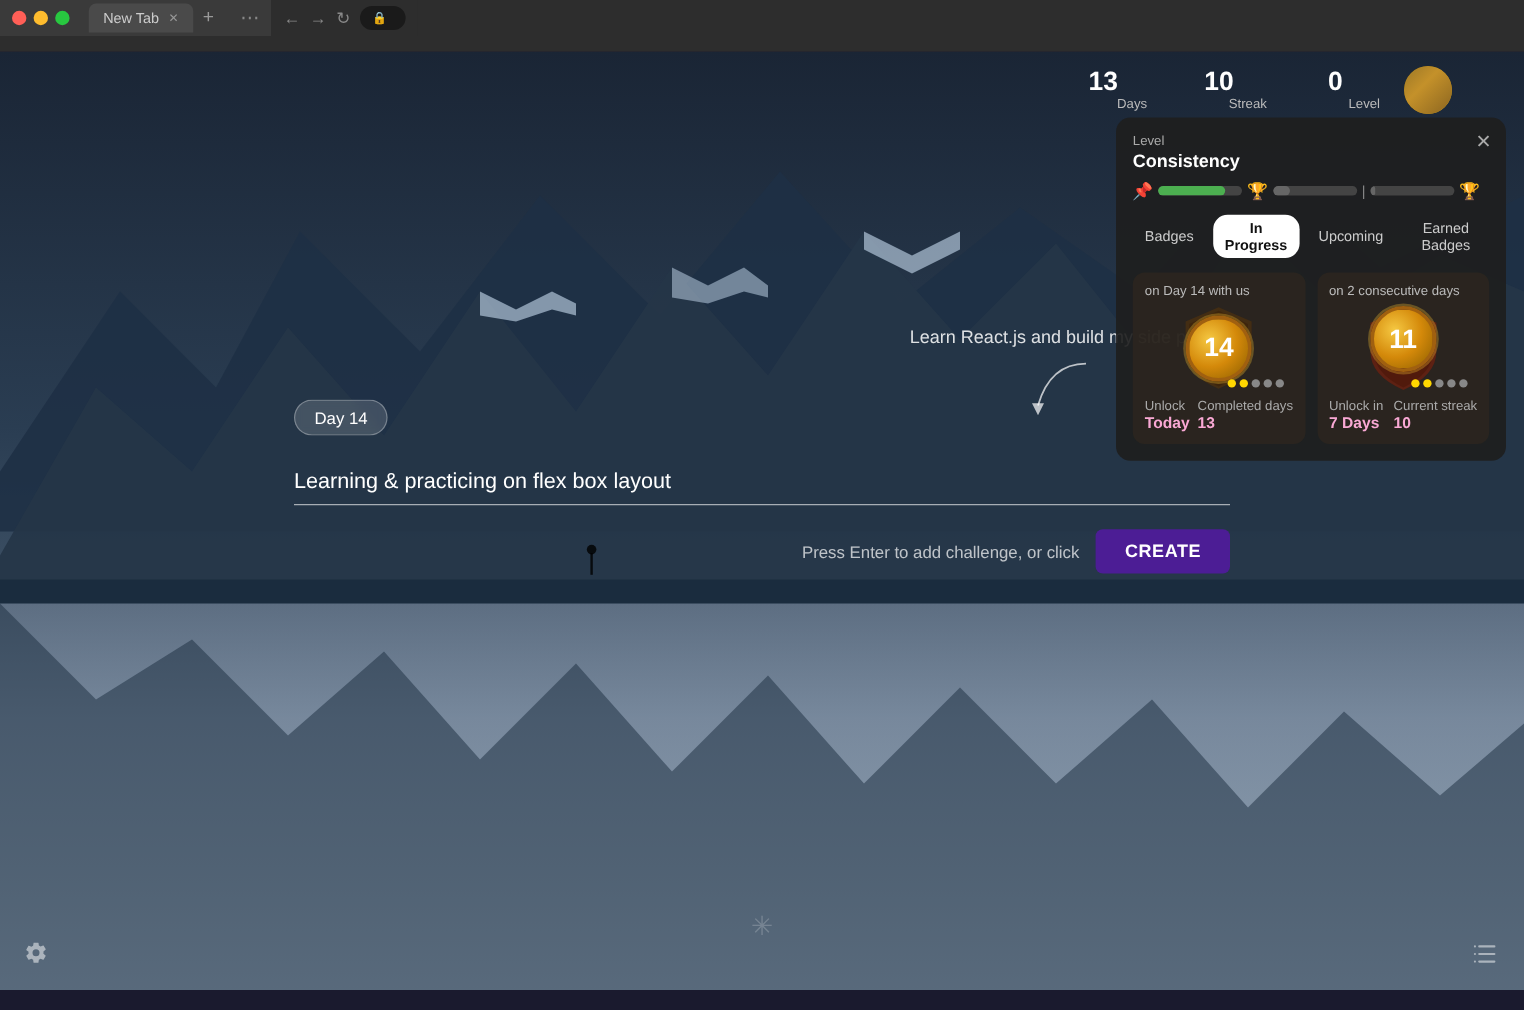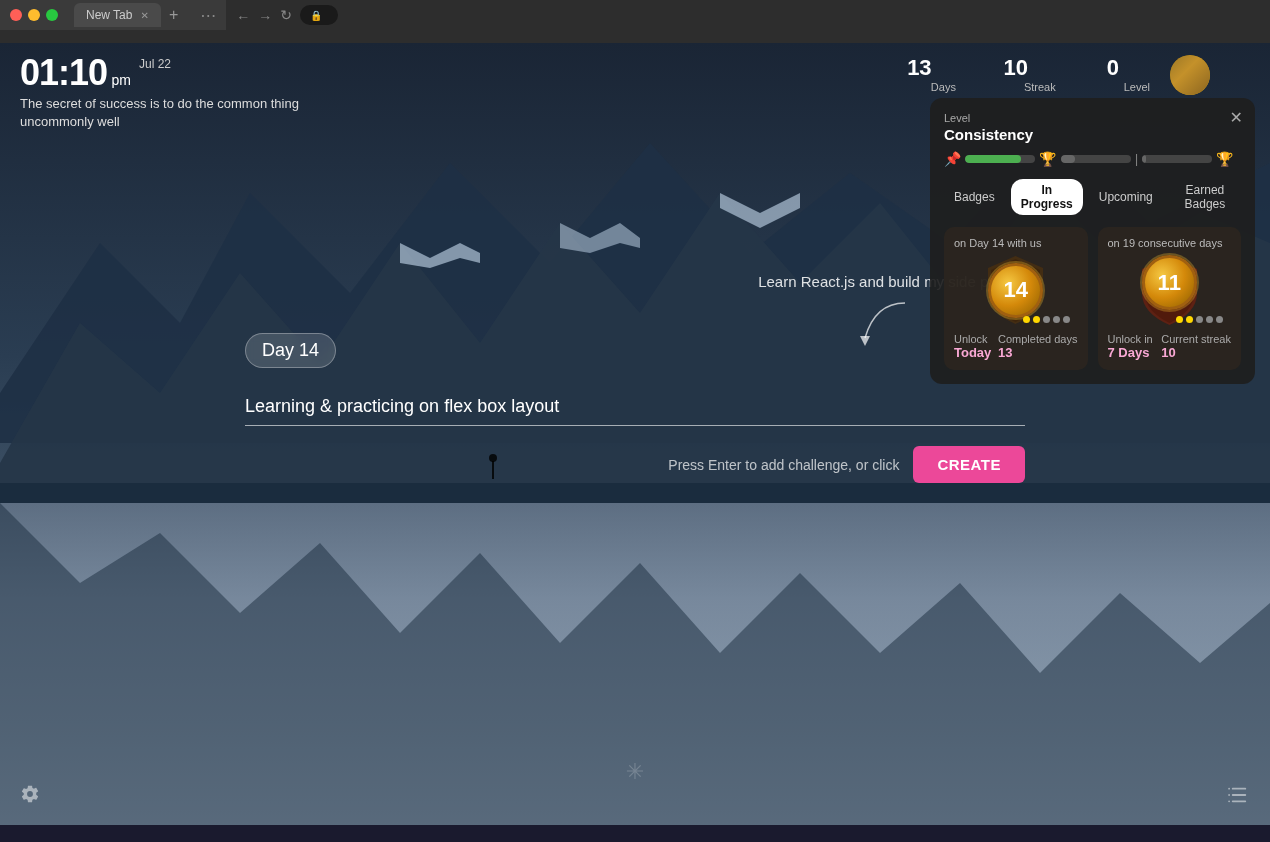--- a/index.html
+++ b/index.html
@@ -399,21 +399,21 @@
       z-index: 10;
     }
 
     .day-badge {
       display: inline-block;
       background: rgba(255,255,255,0.15);
       border: 1px solid rgba(255,255,255,0.3);
       backdrop-filter: blur(4px);
       border-radius: 20px;
       padding: 6px 16px;
-      font-size: 18px;
+      font-size: 14px;
       color: white;
       margin-bottom: 20px;
     }
 
     .challenge-heading {
       font-size: 42px;
       font-weight: 700;
       line-height: 1.2;
       margin-bottom: 24px;
       color: white;
@@ -447,21 +447,21 @@
       justify-content: flex-end;
       gap: 14px;
     }
 
     .create-hint {
       font-size: 14px;
       color: rgba(255,255,255,0.7);
     }
 
     .create-btn {
-      background: #ec4899;
+      background: #4c1d95;
       color: white;
       border: none;
       border-radius: 6px;
       padding: 10px 24px;
       font-size: 15px;
       font-weight: 700;
       cursor: pointer;
       letter-spacing: 0.5px;
     }
 
@@ -558,30 +558,20 @@
     <rect x="0" y="440" width="1270" height="20" fill="#1a2c3e"></rect>
 
     <rect x="0" y="460" width="1270" height="322" fill="url(#waterGrad)" opacity="0.7"></rect>
 
     <polygon points="0,460 80,540 160,490 240,570 320,500 400,590 480,510 560,600 640,520 720,610 800,530 880,610 960,540 1040,630 1120,550 1200,620 1270,560 1270,782 0,782" fill="#1a2c3e" opacity="0.5"></polygon>
 
     <rect x="492" y="418" width="2" height="18" fill="rgba(0,0,0,0.8)"></rect>
     <circle cx="493" cy="415" r="4" fill="rgba(0,0,0,0.8)"></circle>
   </svg>
 
-  <div class="time-display">
-    <div style="display:flex; align-items:flex-start; gap:6px;">
-      <div style="position:relative;">
-        <span class="time-main">01:10</span>
-        <span class="time-period">pm</span>
-        <span class="time-date">Jul 22</span>
-      </div>
-    </div>
-    <div class="quote-text">The secret of success is to do the common thing uncommonly well</div>
-  </div>
 
   <div class="stats-bar">
     <div class="stat-item">
       <div class="stat-number">13</div>
       <div class="stat-label">Days</div>
     </div>
     <div class="stat-item">
       <div class="stat-number">10</div>
       <div class="stat-label">Streak</div>
     </div>
@@ -652,21 +642,21 @@
             <div class="badge-info-value">Today</div>
           </div>
           <div class="badge-info-col">
             <div class="badge-info-title">Completed days</div>
             <div class="badge-info-value">13</div>
           </div>
         </div>
       </div>
 
       <div class="badge-card">
-        <div class="badge-card-label">on 19 consecutive days</div>
+        <div class="badge-card-label">on 2 consecutive days</div>
         <div style="position:relative; display:flex; justify-content:center; align-items:flex-start; height:70px; margin-bottom:8px;">
           <svg width="65" height="72" viewBox="0 0 65 72">
             <path d="M32.5 2 L60 14 L60 38 Q60 58 32.5 70 Q5 58 5 38 L5 14 Z" fill="#6b2010" opacity="0.8"></path>
             <path d="M32.5 5 L57 16 L57 38 Q57 56 32.5 68 Q8 56 8 38 L8 16 Z" fill="#4a1508" opacity="0.6"></path>
           </svg>
           <div style="position:absolute; display:flex; align-items:center; justify-content:center;">
             <div class="medal-circle">
               <span>11</span>
             </div>
           </div>

